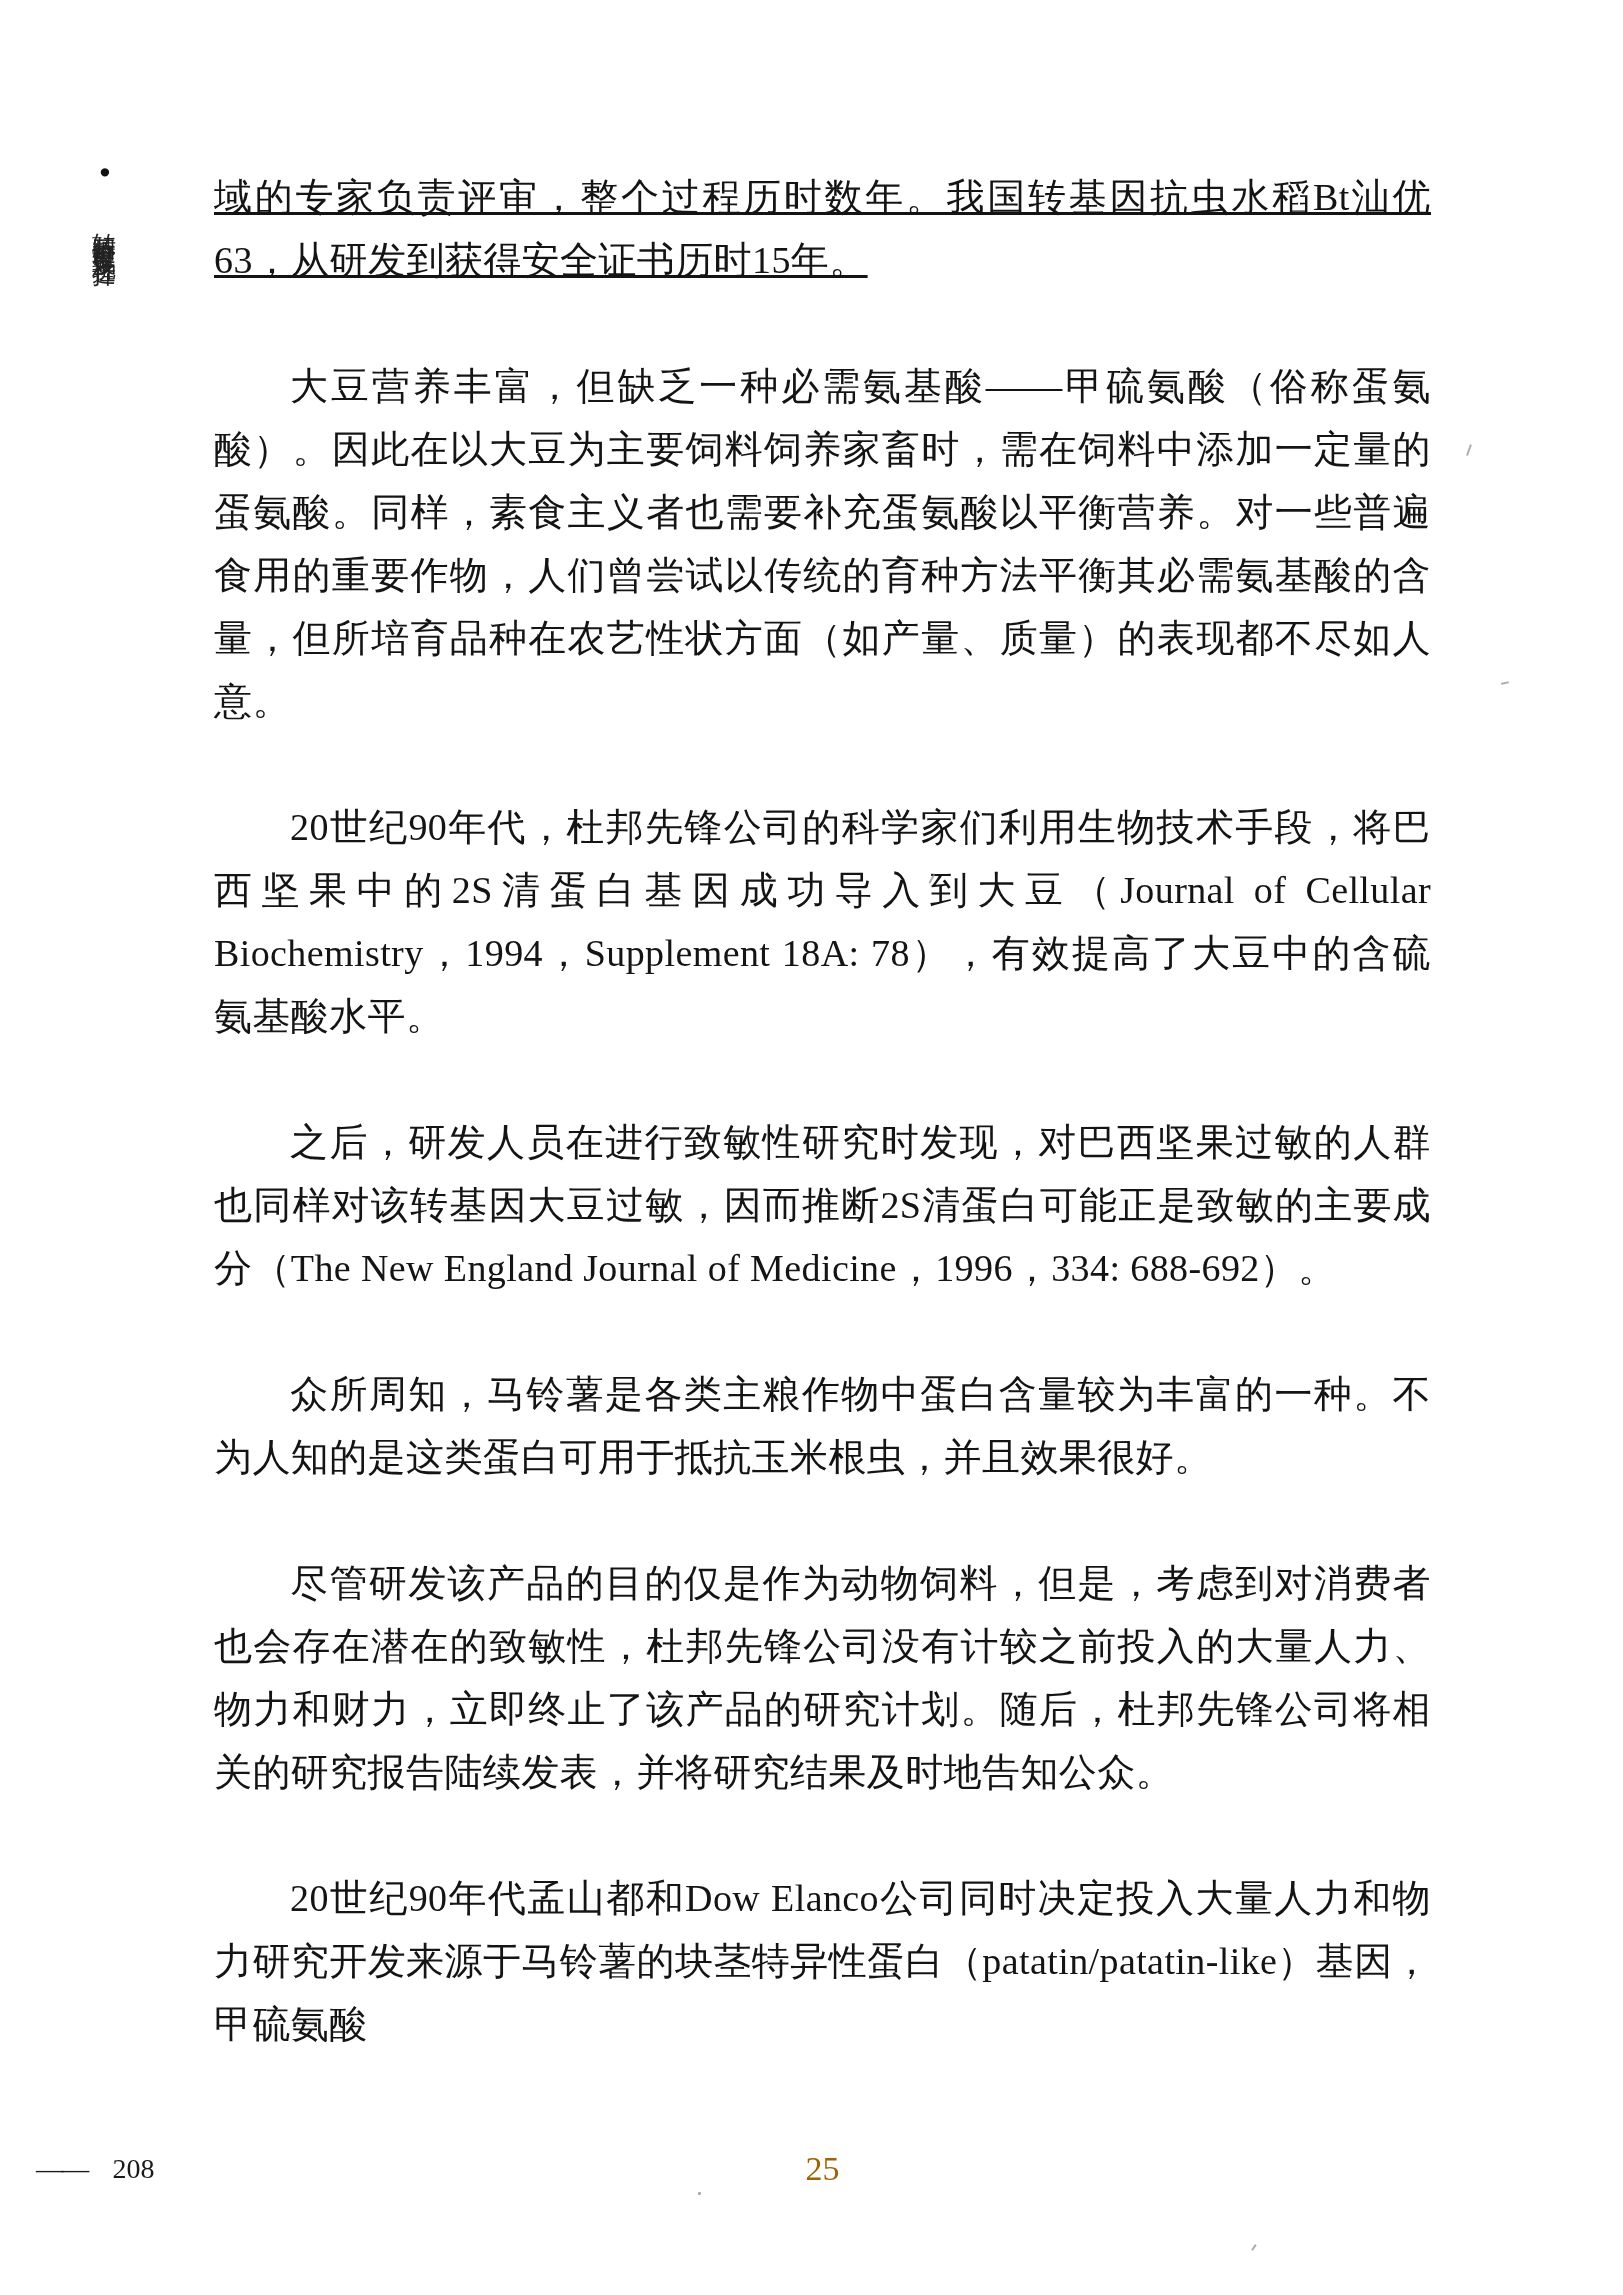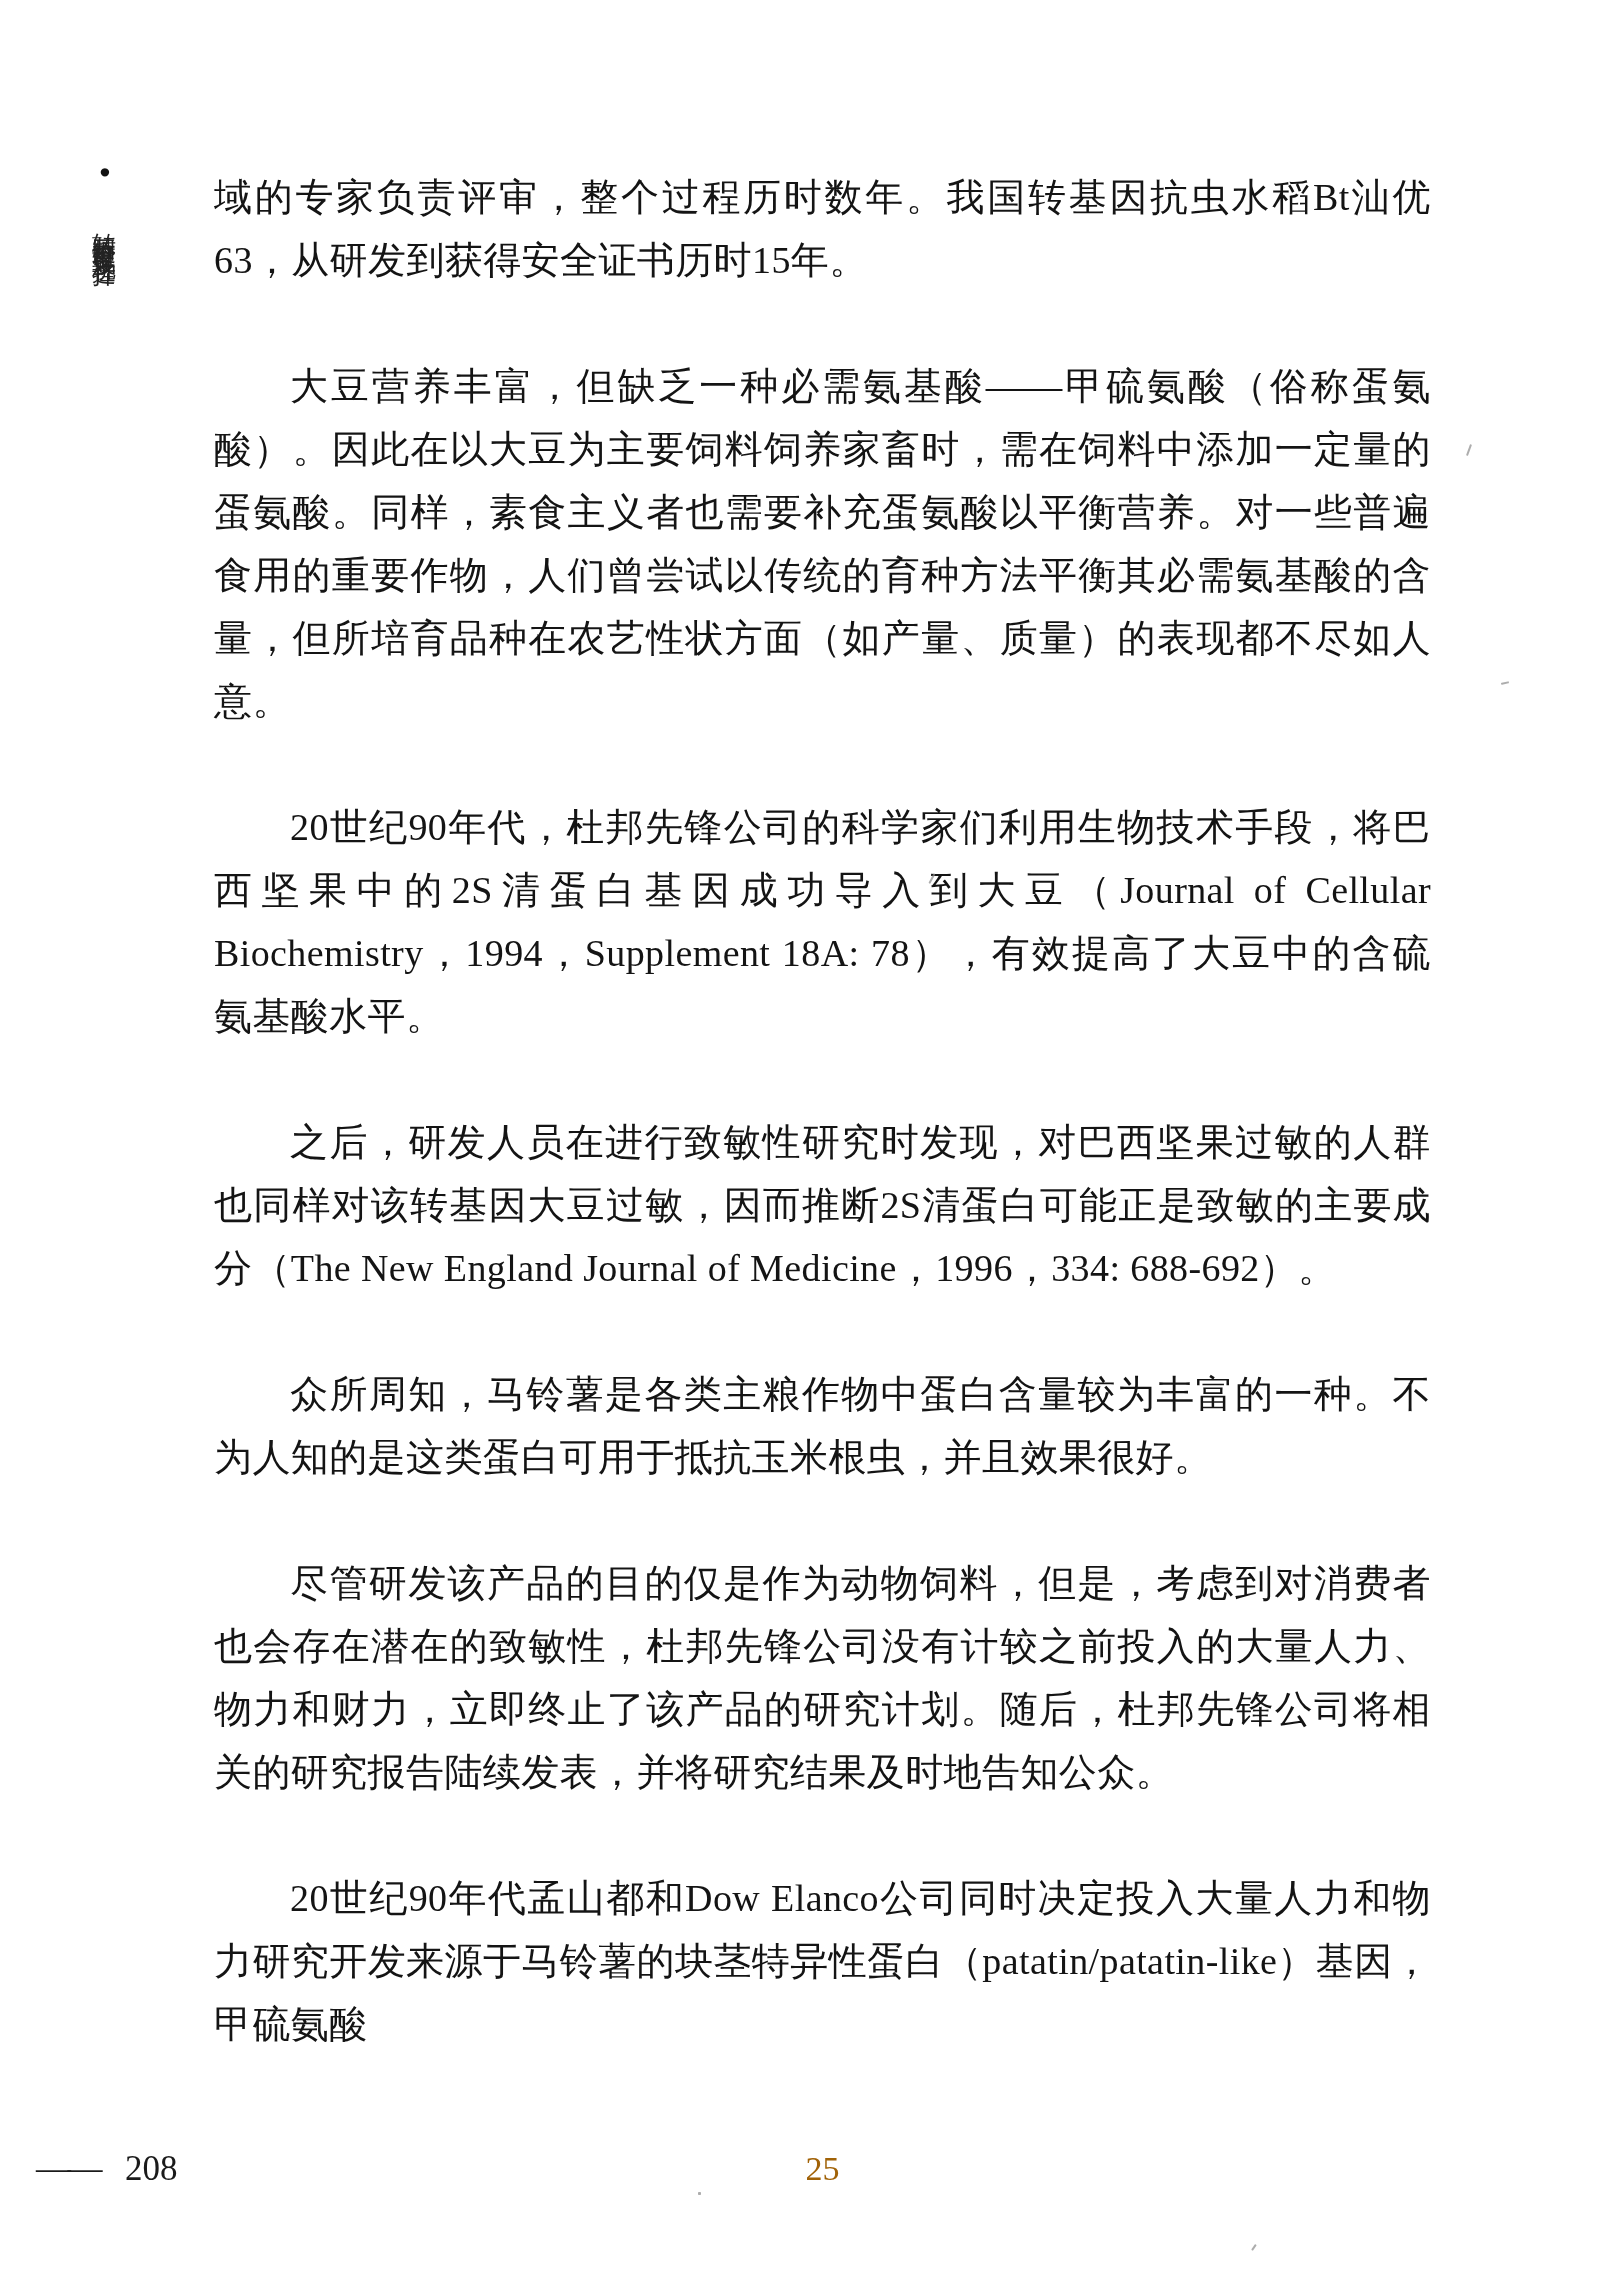--- a/index.html
+++ b/index.html
@@ -42,28 +42,28 @@
     width: 1217px;
     font-size: 38px;
     line-height: 63px;
     text-align: justify;
     letter-spacing: 0.4px;
   }
   .text-body p {
     margin: 0 0 63px 0;
     text-indent: 2em;
   }
-  .text-body p.no-indent { text-indent: 0; }
+  .text-body p.no-indent { text-indent: 0; text-decoration: underline; }
 
   
   .footer-left {
     position: absolute;
     left: 36px;
     top: 2149px;
-    font-size: 35px;
+    font-size: 28px;
     line-height: 39px;
     white-space: nowrap;
     color: #1a1a1a;
   }
   .footer-left .rule {
     letter-spacing: -0.1em;
     margin-right: 26px;
   }
   .footer-center {
     position: absolute;

